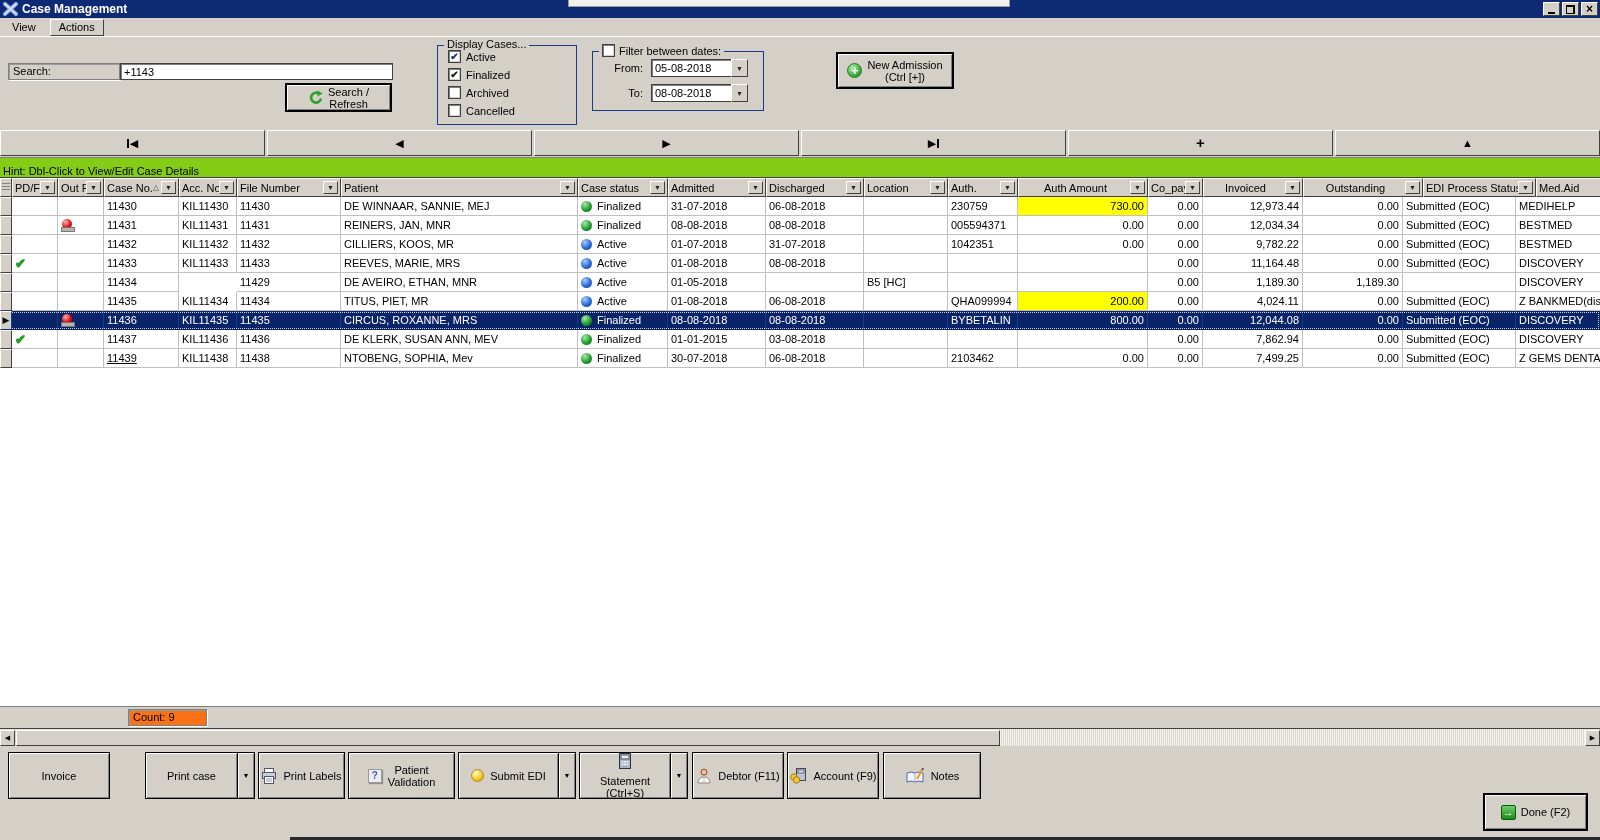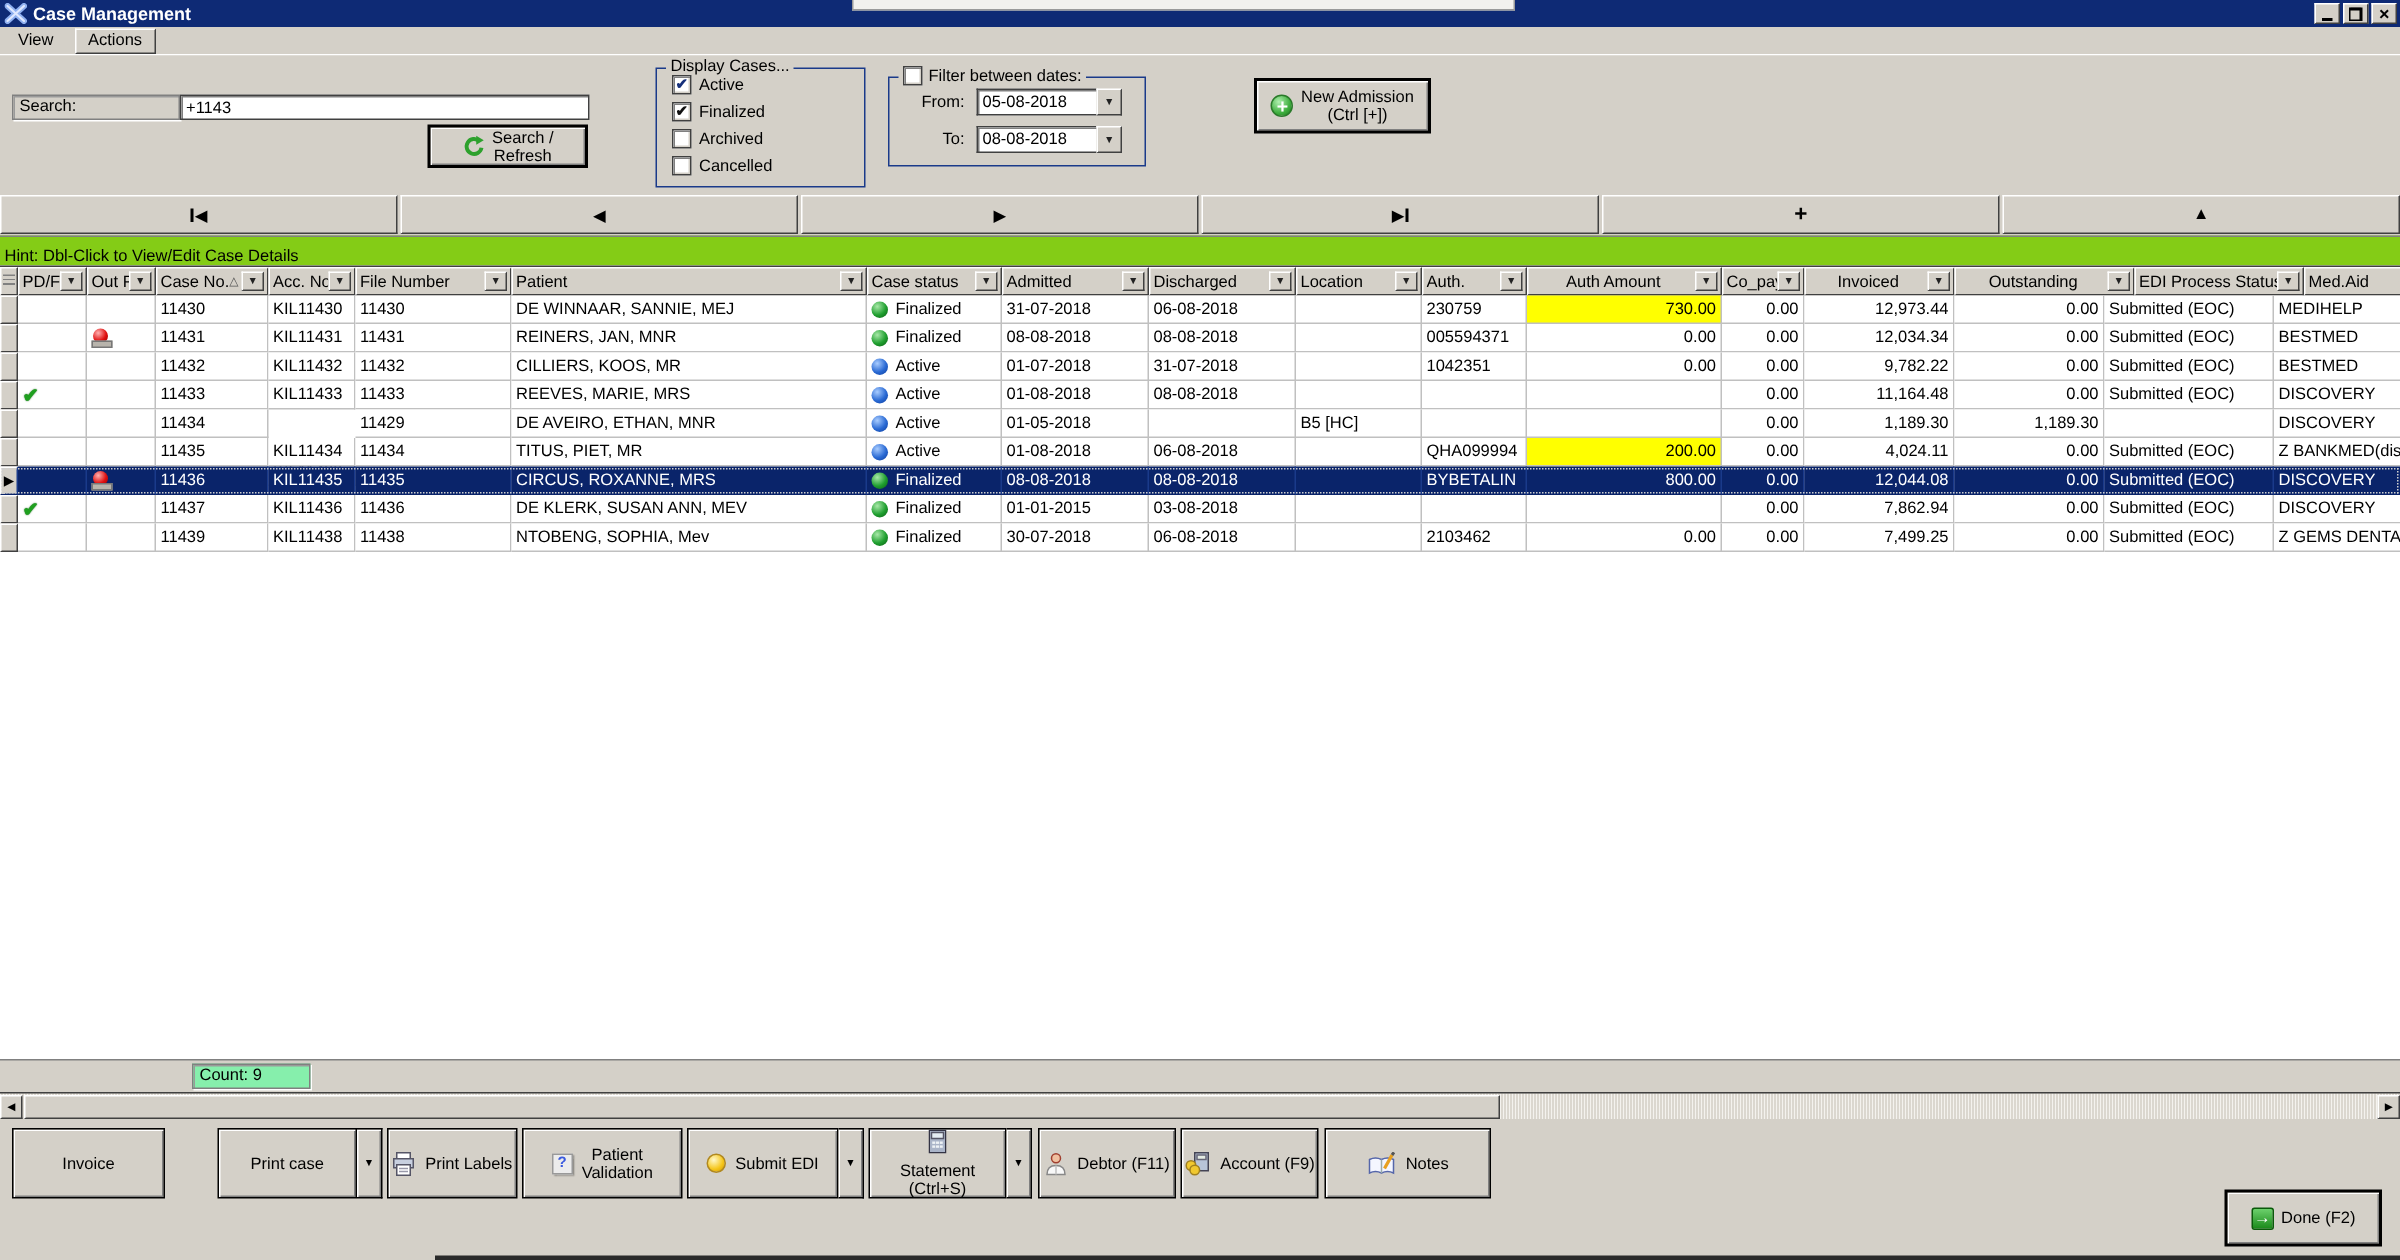--- a/index.html
+++ b/index.html
@@ -85,21 +85,21 @@
 .sphere { width:11px; height:11px; border-radius:50%; margin-right:5px; flex:none; }
 .sphere.green { background:radial-gradient(circle at 35% 30%, #a8e8a8, #1f9f2f 55%, #0a5a12); }
 .sphere.blue { background:radial-gradient(circle at 35% 30%, #a8ccff, #2a6ad4 55%, #0a3a9a); }
 .checkicon { color:#1fa01f; font-weight:bold; font-size:13px; text-shadow:0 0 1px #0a5a0a; }
 .alarmicon { width:12px; height:13px; position:relative; display:inline-block; }
 .alarmicon::before { content:""; position:absolute; left:1px; top:0; width:10px; height:10px; border-radius:50%; background:radial-gradient(circle at 35% 30%, #ffb0b0, #e01010 55%, #8a0000); }
 .alarmicon::after { content:""; position:absolute; left:0; bottom:0; width:12px; height:3px; background:#b8b4ac; border:1px solid #777; }
 
 
 .statusstrip { position:absolute; left:0; top:706px; width:1600px; height:22px; background:#d4d0c8; border-top:1px solid #808080; }
-.countbox { position:absolute; left:128px; top:2px; width:79px; height:17px; border:1px solid #808080; box-shadow:inset 1px 1px 0 #9a9a9a, 1px 1px 0 #fff; padding:1px 4px; background:#86efac; }
+.countbox { position:absolute; left:128px; top:2px; width:79px; height:17px; border:1px solid #808080; box-shadow:inset 1px 1px 0 #9a9a9a, 1px 1px 0 #fff; padding:1px 4px; background:#f97316; }
 .hscroll { position:absolute; left:0; top:728px; width:1600px; height:18px; background:repeating-linear-gradient(90deg, #f4f2ee 0 1px, #dbd7cf 1px 2px); border-top:1px solid #404040; }
 .sbtn { position:absolute; top:1px; width:15px; height:16px; background:#d4d0c8; border:1px solid; border-color:#fff #404040 #404040 #fff; font-size:7px; display:flex; align-items:center; justify-content:center; }
 .sbtn.left { left:0; }
 .sbtn.right { right:0; }
 .sthumb { position:absolute; left:16px; top:1px; width:984px; height:16px; background:#d4d0c8; border:1px solid; border-color:#fff #404040 #404040 #fff; }
 
 
 .toolbar { position:absolute; left:0; top:746px; width:1600px; height:94px; background:#d4d0c8; }
 .tbtn { position:absolute; top:6px; height:47px; background:#d4d0c8; border:1px solid #000; box-shadow:inset 1px 1px 0 #fff, inset -1px -1px 0 #808080; display:flex; align-items:center; justify-content:center; gap:6px; text-align:center; }
 .tdrop { position:absolute; top:6px; height:47px; width:17px; background:#d4d0c8; border:1px solid #000; border-left:none; box-shadow:inset 1px 1px 0 #fff, inset -1px -1px 0 #808080; display:flex; align-items:center; justify-content:center; font-size:7px; }
@@ -496,21 +496,21 @@
           <div class="cell num" style="width: 55px;">0.00</div>
           <div class="cell num" style="width: 100px;">7,862.94</div>
           <div class="cell num" style="width: 100px;">0.00</div>
           <div class="cell" style="width: 113px;">Submitted (EOC)</div>
           <div class="cell" style="width: 100px;">DISCOVERY</div>
         </div>
         <div class="grow">
           <div class="cell gutter"></div>
           <div class="cell" style="width: 46px;"></div>
           <div class="cell" style="width: 46px;"></div>
-          <div class="cell" style="width: 75px;">11439</div>
+          <div class="cell" style="width: 75px; text-decoration: underline;">11439</div>
           <div class="cell" style="width: 58px;">KIL11438</div>
           <div class="cell" style="width: 104px;">11438</div>
           <div class="cell" style="width: 237px;">NTOBENG, SOPHIA, Mev</div>
           <div class="cell" style="width: 90px;">
             <span class="sphere green"></span>
             <span>Finalized</span>
           </div>
           <div class="cell" style="width: 98px;">30-07-2018</div>
           <div class="cell" style="width: 98px;">06-08-2018</div>
           <div class="cell" style="width: 84px;"></div>
@@ -598,21 +598,21 @@
       <span>
         <svg width="18" height="16" viewBox="0 0 18 16">
             <rect x="6.5" y="0.5" width="9" height="12" fill="#b8c4d8" stroke="#445"></rect>
             <rect x="8" y="2" width="6" height="3" fill="#e4ece4" stroke="#667"></rect>
             <circle cx="4" cy="9" r="3.2" fill="#f0c830" stroke="#a08020"></circle>
             <circle cx="6.5" cy="12" r="3.2" fill="#f0c830" stroke="#a08020"></circle>
           </svg>
       </span>
       <span>Account (F9)</span>
     </div>
-    <div class="tbtn" style="left:883px; width:111px;">
+    <div class="tbtn" style="left:883px; width:98px;">
       <span>
         <svg width="20" height="16" viewBox="0 0 20 16">
             <path d="M2,5 Q6,3 10,5 Q14,3 18,5 L18,14 Q14,12 10,14 Q6,12 2,14 Z" fill="#f4f6ff" stroke="#5566aa"></path>
             <line x1="10" y1="5" x2="10" y2="14" stroke="#9aa"></line>
             <path d="M12,11 L17,2" stroke="#e8a020" stroke-width="2.2"></path>
             <path d="M17,2 L18.3,0.2" stroke="#555" stroke-width="2"></path>
           </svg>
       </span>
       <span>Notes</span>
     </div>

